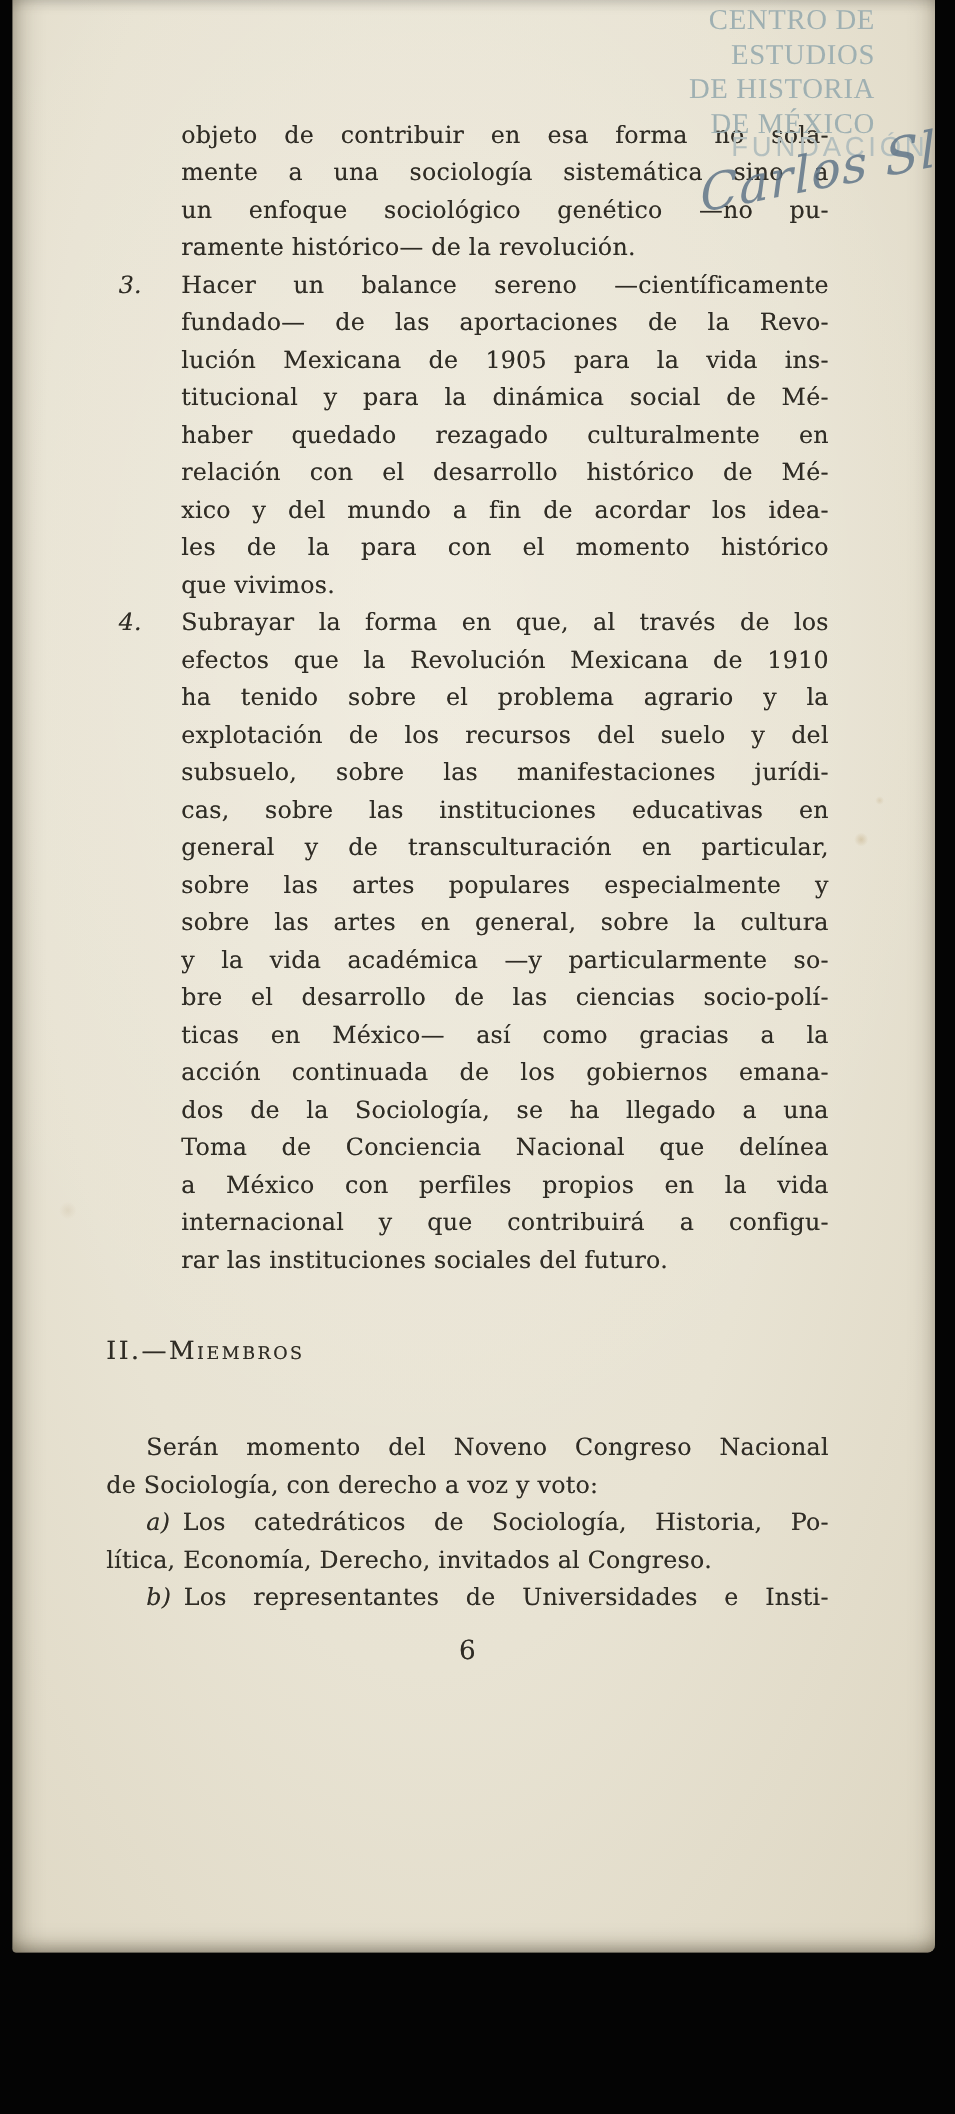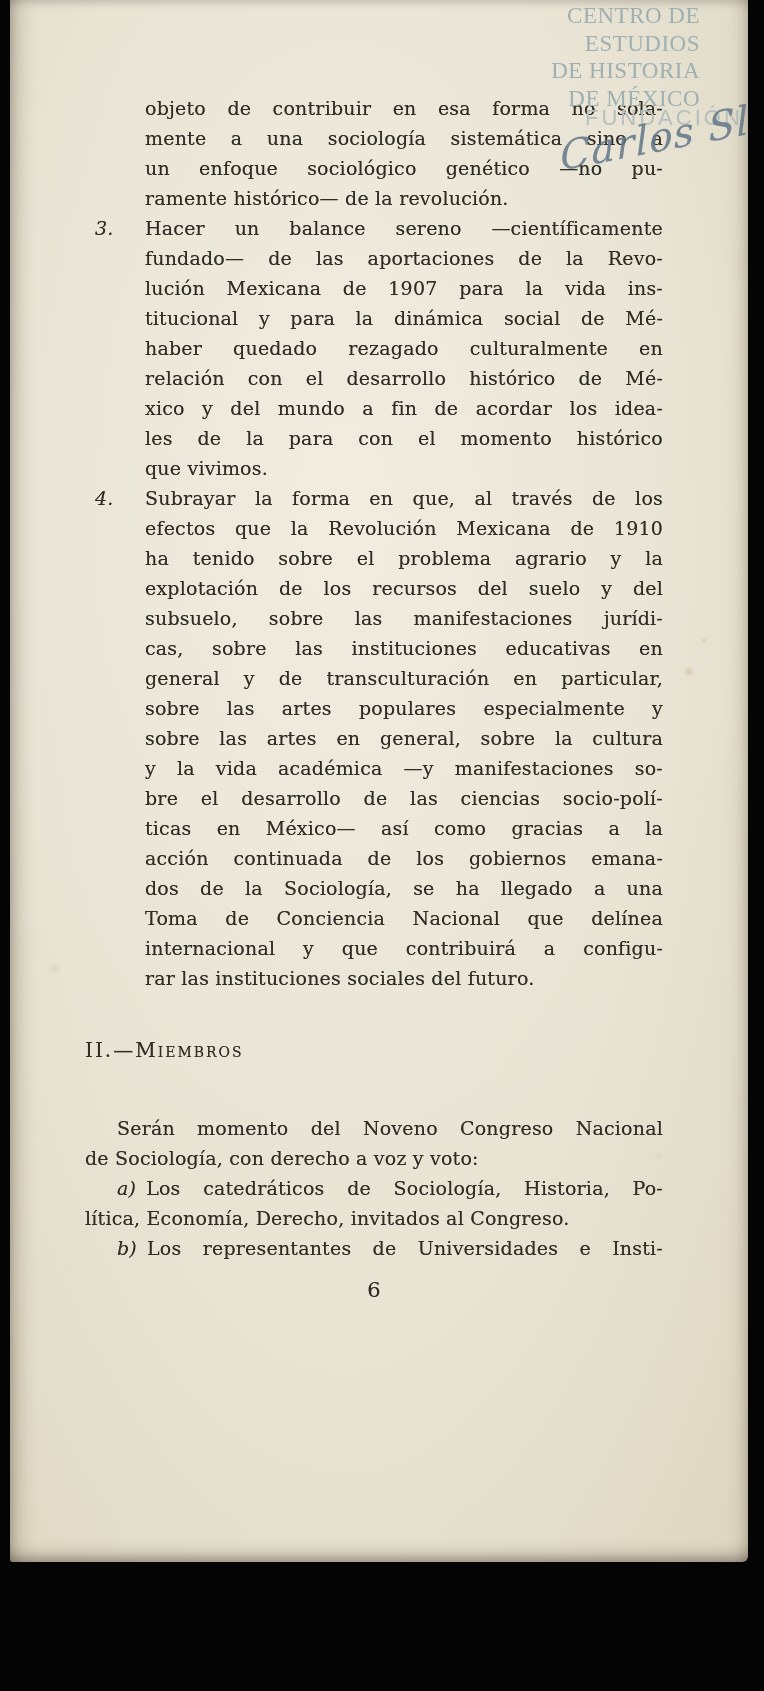--- a/index.html
+++ b/index.html
@@ -103,21 +103,21 @@
           <div class="line">mente a una sociología sistemática sino a</div>
           <div class="line">un enfoque sociológico genético —no pu-</div>
           <div class="line last">ramente histórico— de la revolución.</div>
         </div>
 
       <div class="para indented hang">
         <span class="hang-num">3.</span>
         <div>
             <div class="line first">Hacer un balance sereno —científicamente</div>
             <div class="line">fundado— de las aportaciones de la Revo-</div>
-            <div class="line">lución Mexicana de 1907 para la vida ins-</div>
+            <div class="line">lución Mexicana de 1905 para la vida ins-</div>
             <div class="line">titucional y para la dinámica social de Mé-</div>
             <div class="line">haber quedado rezagado culturalmente en</div>
             <div class="line">relación con el desarrollo histórico de Mé-</div>
             <div class="line">xico y del mundo a fin de acordar los idea-</div>
             <div class="line">les de la para con el momento histórico</div>
             <div class="line last">que vivimos.</div>
           </div>
       </div>
 
       <div class="para indented hang">
@@ -125,26 +125,27 @@
         <div>
             <div class="line first">Subrayar la forma en que, al través de los</div>
             <div class="line">efectos que la Revolución Mexicana de 1910</div>
             <div class="line">ha tenido sobre el problema agrario y la</div>
             <div class="line">explotación de los recursos del suelo y del</div>
             <div class="line">subsuelo, sobre las manifestaciones jurídi-</div>
             <div class="line">cas, sobre las instituciones educativas en</div>
             <div class="line">general y de transculturación en particular,</div>
             <div class="line">sobre las artes populares especialmente y</div>
             <div class="line">sobre las artes en general, sobre la cultura</div>
-            <div class="line">y la vida académica —y manifestaciones so-</div>
+            <div class="line">y la vida académica —y particularmente so-</div>
             <div class="line">bre el desarrollo de las ciencias socio-polí-</div>
             <div class="line">ticas en México— así como gracias a la</div>
             <div class="line">acción continuada de los gobiernos emana-</div>
             <div class="line">dos de la Sociología, se ha llegado a una</div>
             <div class="line">Toma de Conciencia Nacional que delínea</div>
+            <div class="line">a México con perfiles propios en la vida</div>
             <div class="line">internacional y que contribuirá a configu-</div>
             <div class="line last">rar las instituciones sociales del futuro.</div>
           </div>
       </div>
 
       <div class="heading">II.—Miembros</div>
 
       <div class="para indent-first">
           <div class="line first">Serán momento del Noveno Congreso Nacional</div>
           <div class="line last">de Sociología, con derecho a voz y voto:</div>

